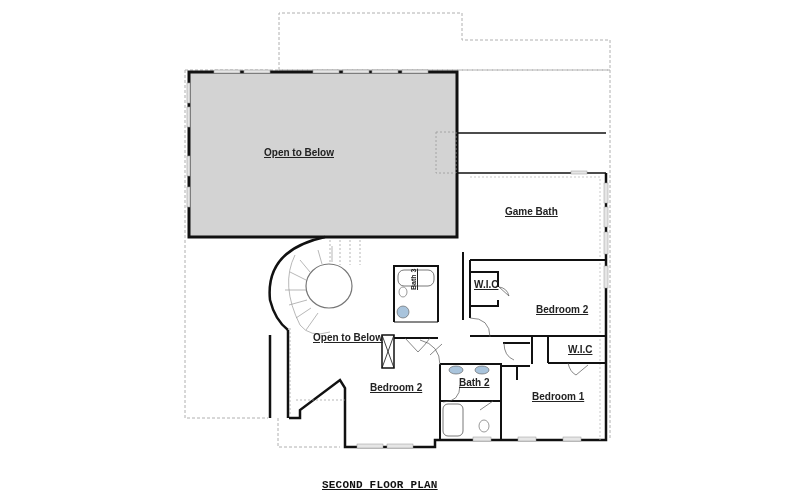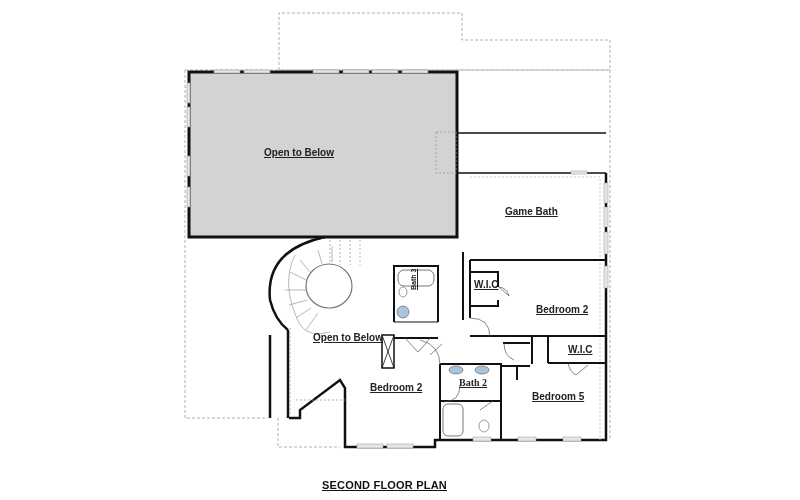--- a/index.html
+++ b/index.html
@@ -1,19 +1,19 @@
 <!DOCTYPE html>
 <html><head>
 <meta charset="utf-8">
 <style>
   html, body { margin: 0; padding: 0; background: #ffffff; }
   body { width: 800px; height: 500px; position: relative; overflow: hidden; font-family: "Liberation Sans", sans-serif; }
   svg { position: absolute; left: 0; top: 0; }
   .lbl { position: absolute; font-family: "Liberation Sans", sans-serif; font-weight: bold; text-decoration: underline; color: #222; font-size: 10px; white-space: nowrap; }
-  .title { position: absolute; font-family: Liberation Sans, sans-serif; font-weight: bold; text-decoration: underline; color: #111; font-size: 11px; left: 322px; top: 479px; white-space: nowrap; letter-spacing: 0.2px; }
+  .title { position: absolute; font-family: Liberation Mono, monospace; font-weight: bold; text-decoration: underline; color: #111; font-size: 11px; left: 322px; top: 479px; white-space: nowrap; letter-spacing: 0.2px; }
 </style>
 </head>
 <body>
 
 <svg width="800" height="500" viewBox="0 0 800 500">
 
   <g fill="none" stroke="#b0b0b0" stroke-width="1" stroke-dasharray="3,2">
     <path d="M279 70 L279 13 L462 13 L462 40 L610 40 L610 70 L279 70"></path>
     <path d="M185 70 L610 70"></path>
     <path d="M185 70 L185 418 L268 418"></path>
@@ -134,16 +134,16 @@
 </svg>
 
 <span class="lbl" style="left:264px; top:147px;">Open to Below</span>
 <span class="lbl" style="left:505px; top:206px;">Game Bath</span>
 <span class="lbl" style="left:410px; top:290px; transform: rotate(-90deg); transform-origin: left top; font-size:7px;">Bath 3</span>
 <span class="lbl" style="left:474px; top:279px;">W.I.C</span>
 <span class="lbl" style="left:536px; top:304px;">Bedroom 2</span>
 <span class="lbl" style="left:313px; top:332px;">Open to Below</span>
 <span class="lbl" style="left:568px; top:344px;">W.I.C</span>
 <span class="lbl" style="left:370px; top:382px;">Bedroom 2</span>
-<span class="lbl" style="left:459px; top:377px;font-family:Liberation Serif, serif;">Bath 2</span>
-<span class="lbl" style="left:532px; top:391px;">Bedroom 5</span>
+<span class="lbl" style="left:459px; top:377px;">Bath 2</span>
+<span class="lbl" style="left:532px; top:391px;">Bedroom 1</span>
 
 <div class="title">SECOND FLOOR PLAN</div>
 
 </body></html>

